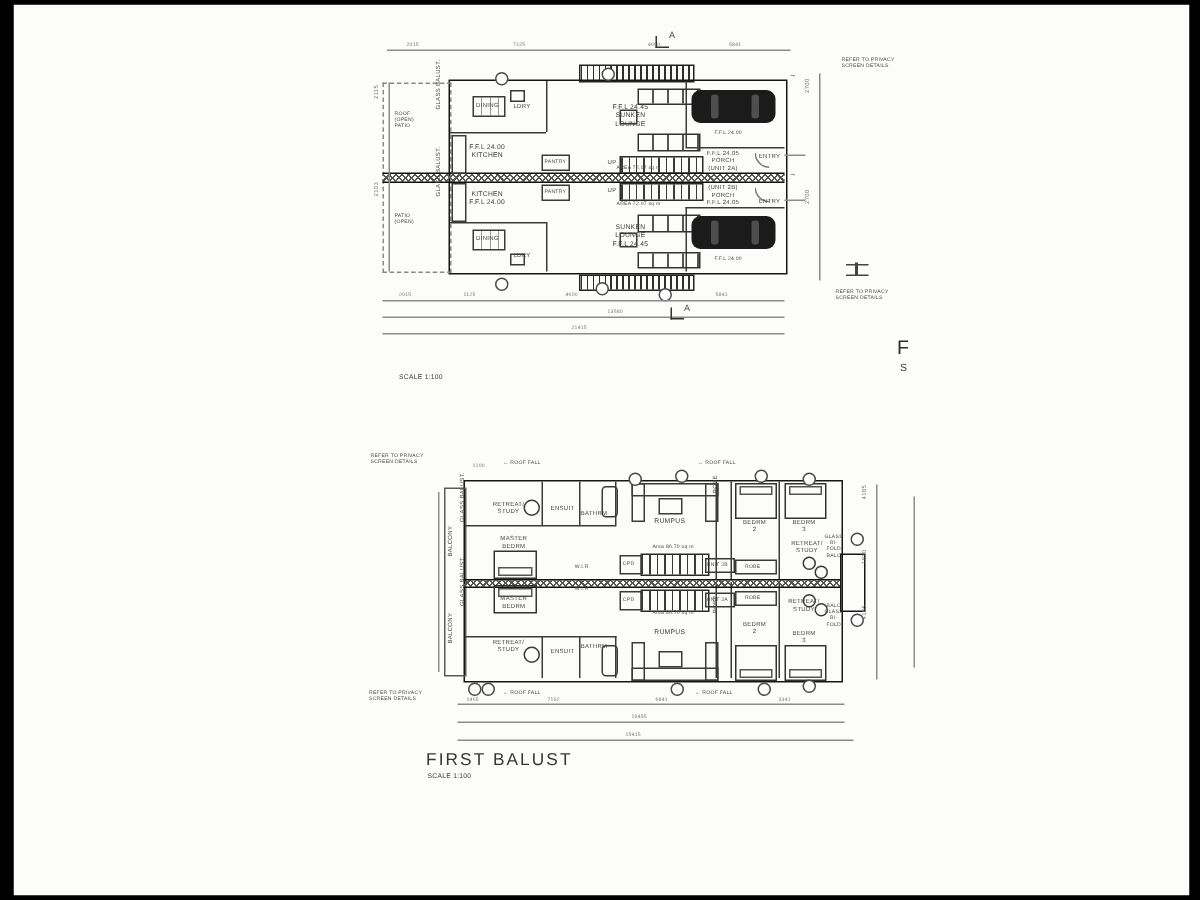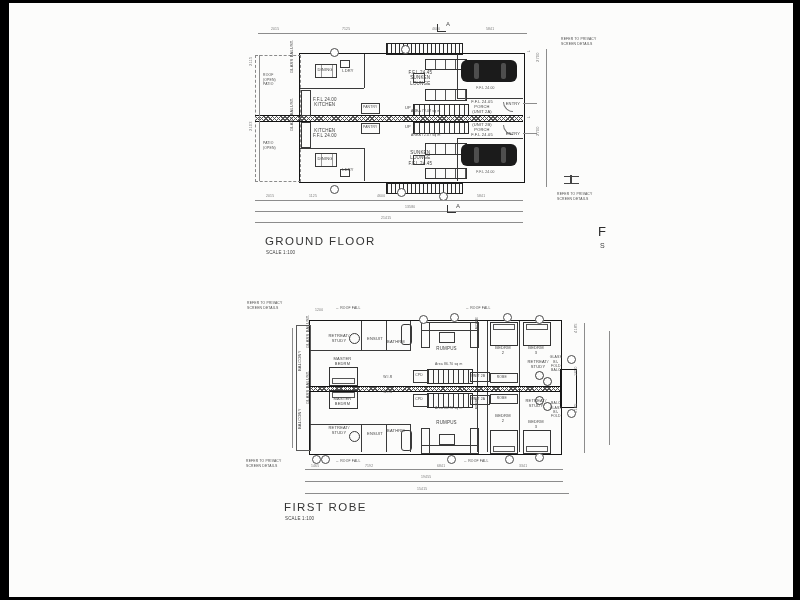--- a/index.html
+++ b/index.html
@@ -165,21 +165,20 @@
     <div class="t f35 dim" style="left:300px;top:191px;">1125</div>
     <div class="t f35 dim" style="left:368px;top:191px;">4600</div>
     <div class="t f35 dim" style="left:468px;top:191px;">5841</div>
     <div class="dimh" style="left:246px;top:208px;width:268px;"></div>
     <div class="t f35 dim" style="left:396px;top:202px;">13580</div>
     <div class="flagA" style="left:438px;top:202px;"></div>
     <div class="t f6" style="left:447px;top:200px;">A</div>
     <div class="dimh" style="left:246px;top:219px;width:268px;"></div>
     <div class="t f35 dim" style="left:372px;top:213px;">21415</div>
 
-    <div class="t title left" style="left:256px;top:231px;width:160px;">GROUND FLOOR</div>
     <div class="t f45 left" style="left:257px;top:246px;width:60px;">SCALE 1:100</div>
 
     <div class="t f35 left" style="left:552px;top:34px;width:46px;">REFER TO PRIVACY
 SCREEN DETAILS</div>
     <div class="datum" style="left:555px;top:173px;"></div>
     <div class="t f35 left" style="left:548px;top:189px;width:46px;">REFER TO PRIVACY
 SCREEN DETAILS</div>
     <div class="t left" style="left:589px;top:221px;font-size:13px;color:#2c2c2c;">F</div>
     <div class="t left" style="left:591px;top:239px;font-size:7px;color:#3c3c3c;">S</div>
   </div>
@@ -336,21 +335,21 @@
     <div class="dimh" style="left:296px;top:210px;width:264px;"></div>
     <div class="t f35 dim" style="left:408px;top:204px;">15415</div>
 
     <div class="dimv" style="left:575px;top:40px;height:130px;"></div>
     <div class="t f35 dim v" style="left:569px;top:55px;height:20px;">4185</div>
     <div class="t f35 dim v" style="left:569px;top:98px;height:20px;">1810</div>
     <div class="t f35 dim v" style="left:569px;top:135px;height:20px;">4185</div>
     <div class="dimv" style="left:600px;top:48px;height:114px;"></div>
     <div class="dimv" style="left:283px;top:45px;height:120px;"></div>
 
-    <div class="t title left" style="left:275px;top:217px;width:150px;">FIRST ROBE</div>
+    <div class="t title left" style="left:275px;top:217px;width:150px;">FIRST BALUST</div>
     <div class="t f45 left" style="left:276px;top:232px;width:60px;">SCALE 1:100</div>
   </div>
 
 </div>
 
 <div class="frame" style="left:0;top:0;width:9px;height:600px;"></div>
 <div class="frame" style="right:0;top:0;width:7px;height:600px;"></div>
 <div class="frame" style="left:0;top:0;width:800px;height:3px;"></div>
 <div class="frame" style="left:0;bottom:0;width:800px;height:3px;"></div>
 

